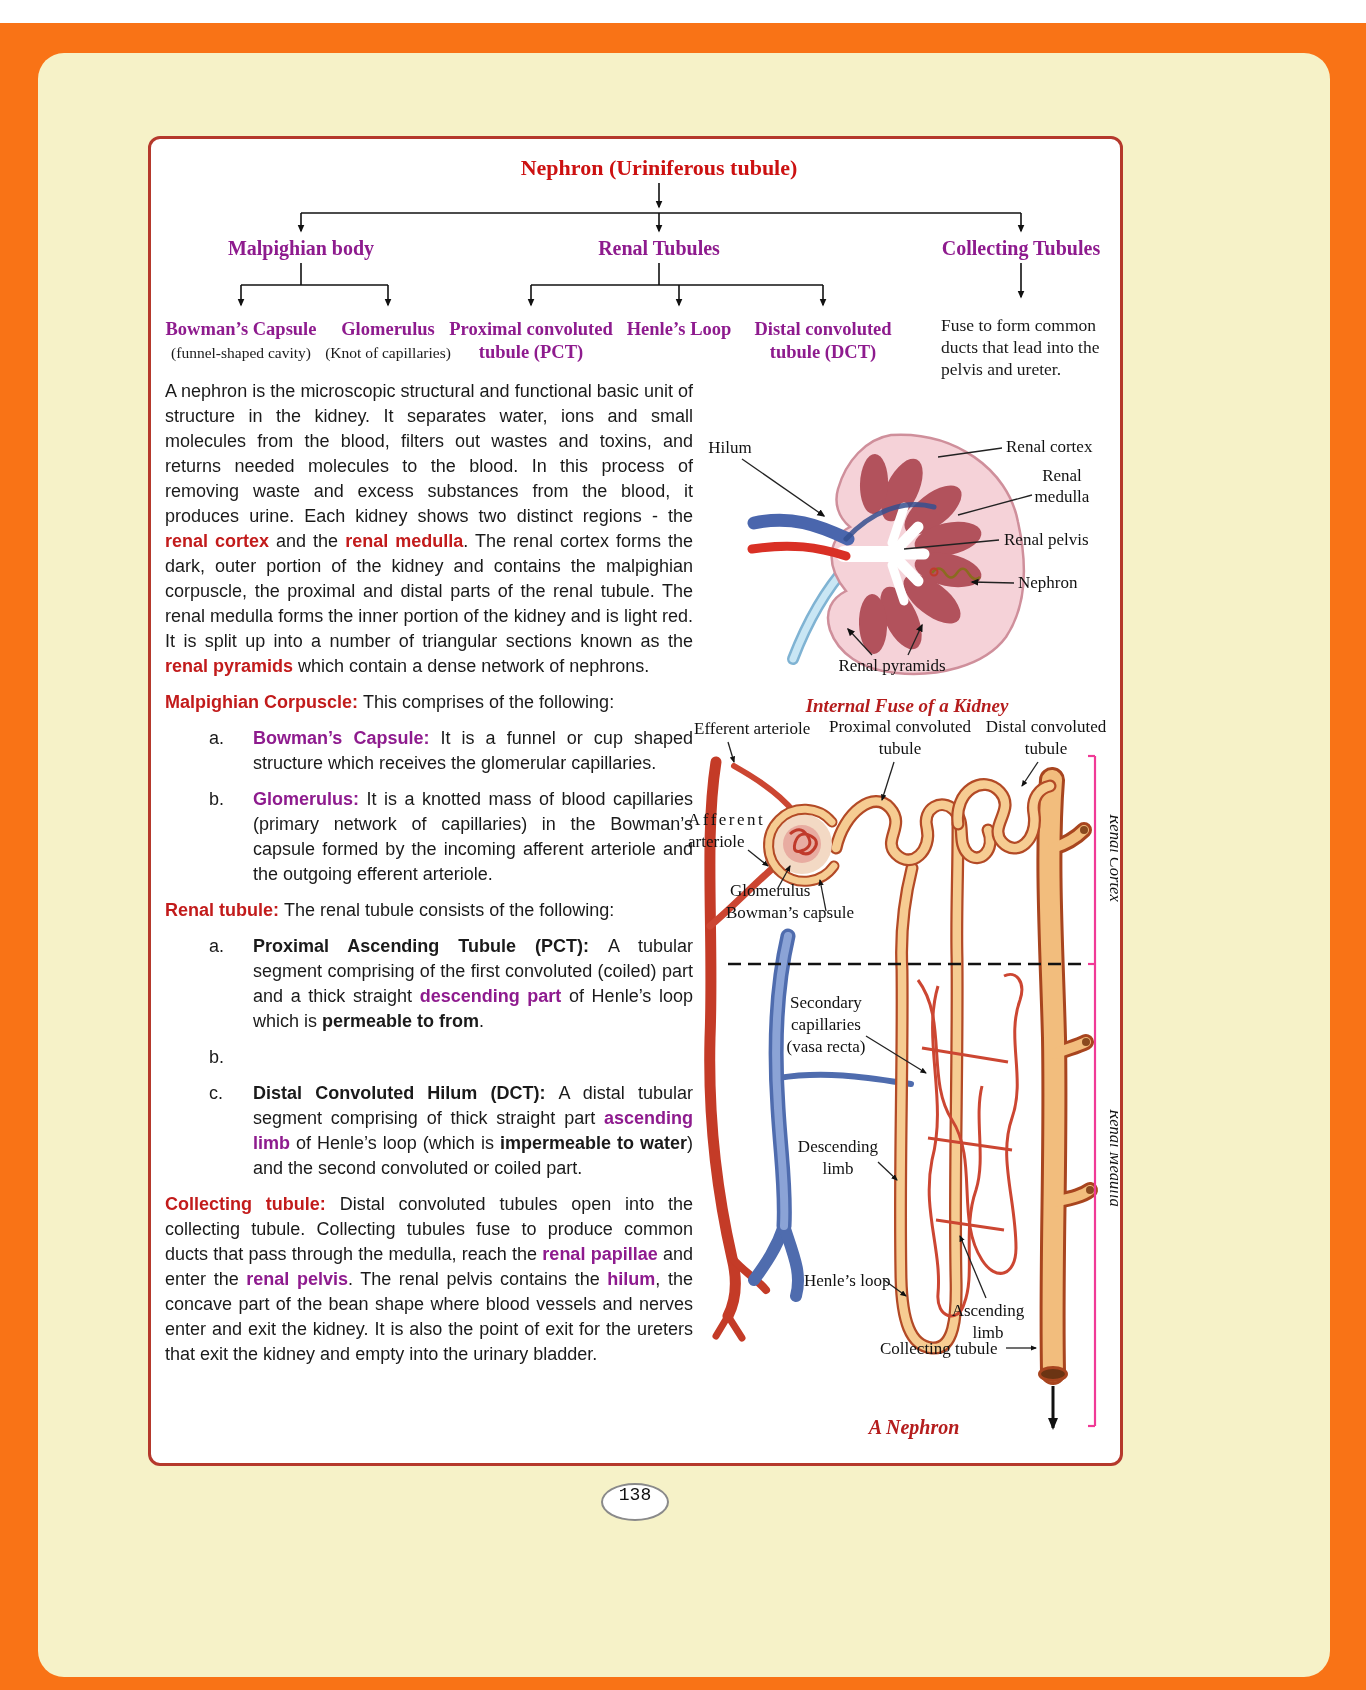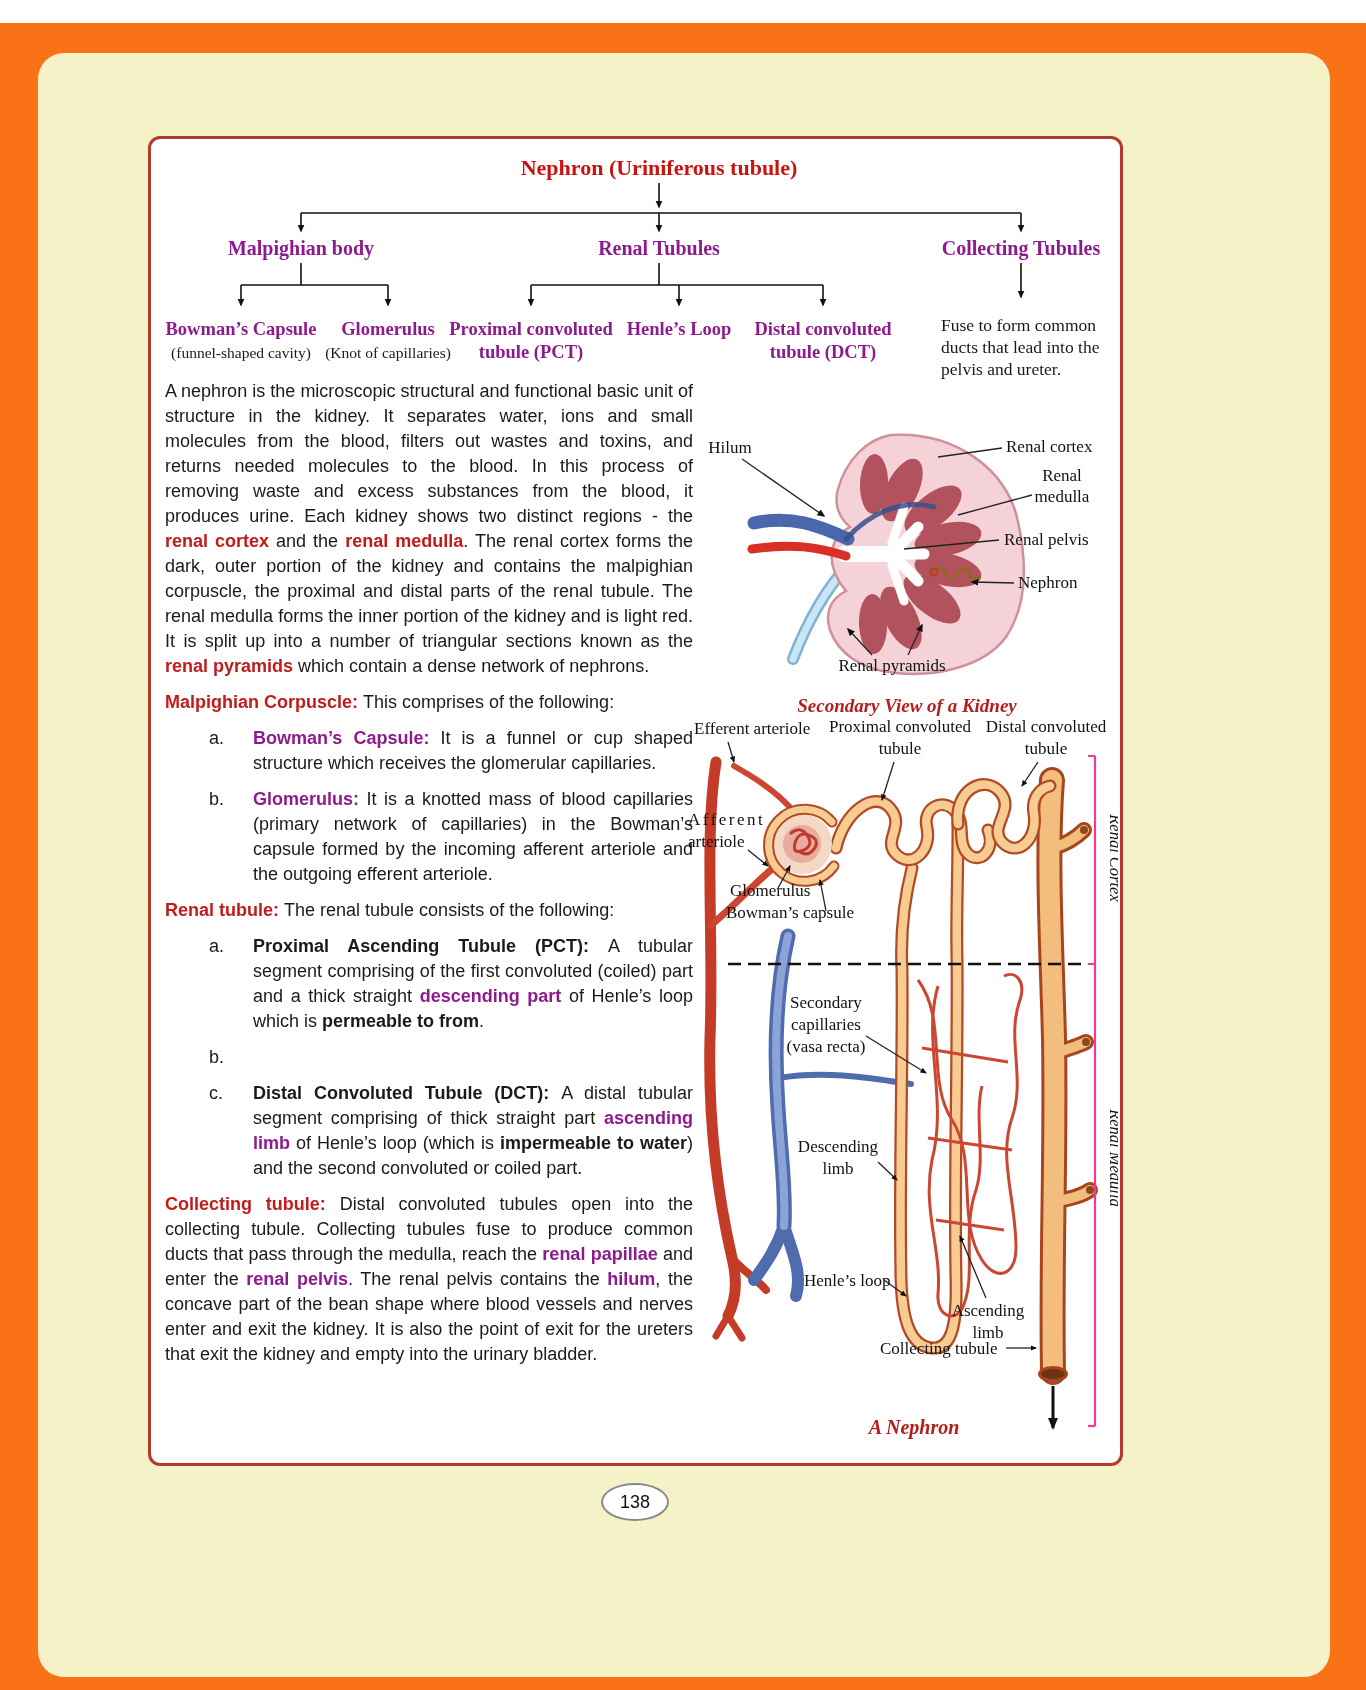--- a/index.html
+++ b/index.html
@@ -34,22 +34,22 @@
   .kidney-fig{position:absolute;left:545px;top:276px;width:422px;}
   .nephron-fig{position:absolute;left:535px;top:579px;width:432px;height:745px;}
   .fig-label text{font:400 17px "Liberation Serif",serif;fill:#111111;}
   .ls2{letter-spacing:2.5px;}
   .side-label{font:italic 400 16.5px "Liberation Serif",serif;fill:#111111;}
   .fig-caption{font:italic 700 20px "Liberation Serif",serif;fill:#b51d1d;}
   .kidney-caption{margin-top:4px;text-align:center;font:italic 700 19px "Liberation Serif",serif;
         color:#b51d1d;}
 
   .page-number{position:absolute;left:601px;top:1460px;width:64px;height:34px;background:#ffffff;
-        border:2px solid #8a8a8a;border-radius:50%;display:flex;align-items:center;justify-content:center;
-        font-size:18px;color:#111;}
+        border:2px solid #8a8a8a;border-radius:50%;display:flex;align-items:flex-start;justify-content:center;
+        font-size:18px;color:#111;font-family:Liberation Mono, monospace;}
 </style>
 </head>
 <body>
 
 <div class="page">
   <div class="yellow-panel"></div>
 
   <div class="frame">
 
     <svg class="flowchart" width="975" height="238" viewBox="0 0 975 238">
@@ -111,21 +111,21 @@
 
       <div class="list-item">
         <span class="marker">a.</span>
         <p class="li-text"><span class="seg-b">Proximal Ascending Tubule (PCT): </span><span class="seg-n">A tubular segment comprising of the first convoluted (coiled) part and a thick straight </span><span class="seg-p">descending part</span><span class="seg-n"> of Henle’s loop which is </span><span class="seg-b">permeable to from</span><span class="seg-n">.</span></p>
       </div>
       <div class="list-item">
         <span class="marker">b.</span>
       </div>
       <div class="list-item">
         <span class="marker">c.</span>
-        <p class="li-text"><span class="seg-b">Distal Convoluted Tubule (DCT): </span><span class="seg-n">A distal tubular segment comprising of thick straight part </span><span class="seg-p">ascending limb</span><span class="seg-n"> of Henle’s loop (which is </span><span class="seg-b">impermeable to water</span><span class="seg-n">) and the second convoluted or coiled part.</span></p>
+        <p class="li-text"><span class="seg-b">Distal Convoluted Hilum (DCT): </span><span class="seg-n">A distal tubular segment comprising of thick straight part </span><span class="seg-p">ascending limb</span><span class="seg-n"> of Henle’s loop (which is </span><span class="seg-b">impermeable to water</span><span class="seg-n">) and the second convoluted or coiled part.</span></p>
       </div>
 
       <p class="para"><span class="seg-r">Collecting tubule: </span><span class="seg-n">Distal convoluted tubules open into the collecting tubule.  Collecting tubules fuse to produce common ducts that pass through the medulla, reach the </span><span class="seg-p">renal papillae</span><span class="seg-n"> and enter the </span><span class="seg-p">renal pelvis</span><span class="seg-n">. The renal pelvis contains the </span><span class="seg-p">hilum</span><span class="seg-n">, the concave part of the bean shape where blood vessels and nerves enter and exit the kidney. It is also the point of exit for the ureters that exit the kidney and empty into the urinary bladder.</span></p>
     </div>
 
     <div class="kidney-fig">
       <svg width="422" height="272" viewBox="0 0 422 272">
         <defs>
           <marker id="arrK" markerWidth="9" markerHeight="8" refX="6.5" refY="3.5" orient="auto" markerUnits="userSpaceOnUse">
             <path d="M0,0 L8,3.5 L0,7 Z" fill="#111"></path>
@@ -171,21 +171,21 @@
         <g class="fig-label">
           <text x="34" y="38" text-anchor="middle">Hilum</text>
           <text x="310" y="37">Renal cortex</text>
           <text x="366" y="66" text-anchor="middle">Renal</text>
           <text x="366" y="87" text-anchor="middle">medulla</text>
           <text x="308" y="130">Renal pelvis</text>
           <text x="322" y="173">Nephron</text>
           <text x="196" y="256" text-anchor="middle">Renal pyramids</text>
         </g>
       </svg>
-      <div class="kidney-caption">Secondary View of a Kidney</div>
+      <div class="kidney-caption">Internal Fuse of a Kidney</div>
     </div>
 
     <div class="nephron-fig">
       <svg width="432" height="745" viewBox="0 0 432 745">
         <defs>
           <marker id="arrN" markerWidth="8" markerHeight="7" refX="5.5" refY="2.75" orient="auto" markerUnits="userSpaceOnUse">
             <path d="M0,0 L6.5,2.75 L0,5.5 Z" fill="#111"></path>
           </marker>
           <marker id="arrNB" markerWidth="14" markerHeight="12" refX="10" refY="5" orient="auto" markerUnits="userSpaceOnUse">
             <path d="M0,0 L12,5 L0,10 Z" fill="#111"></path>

